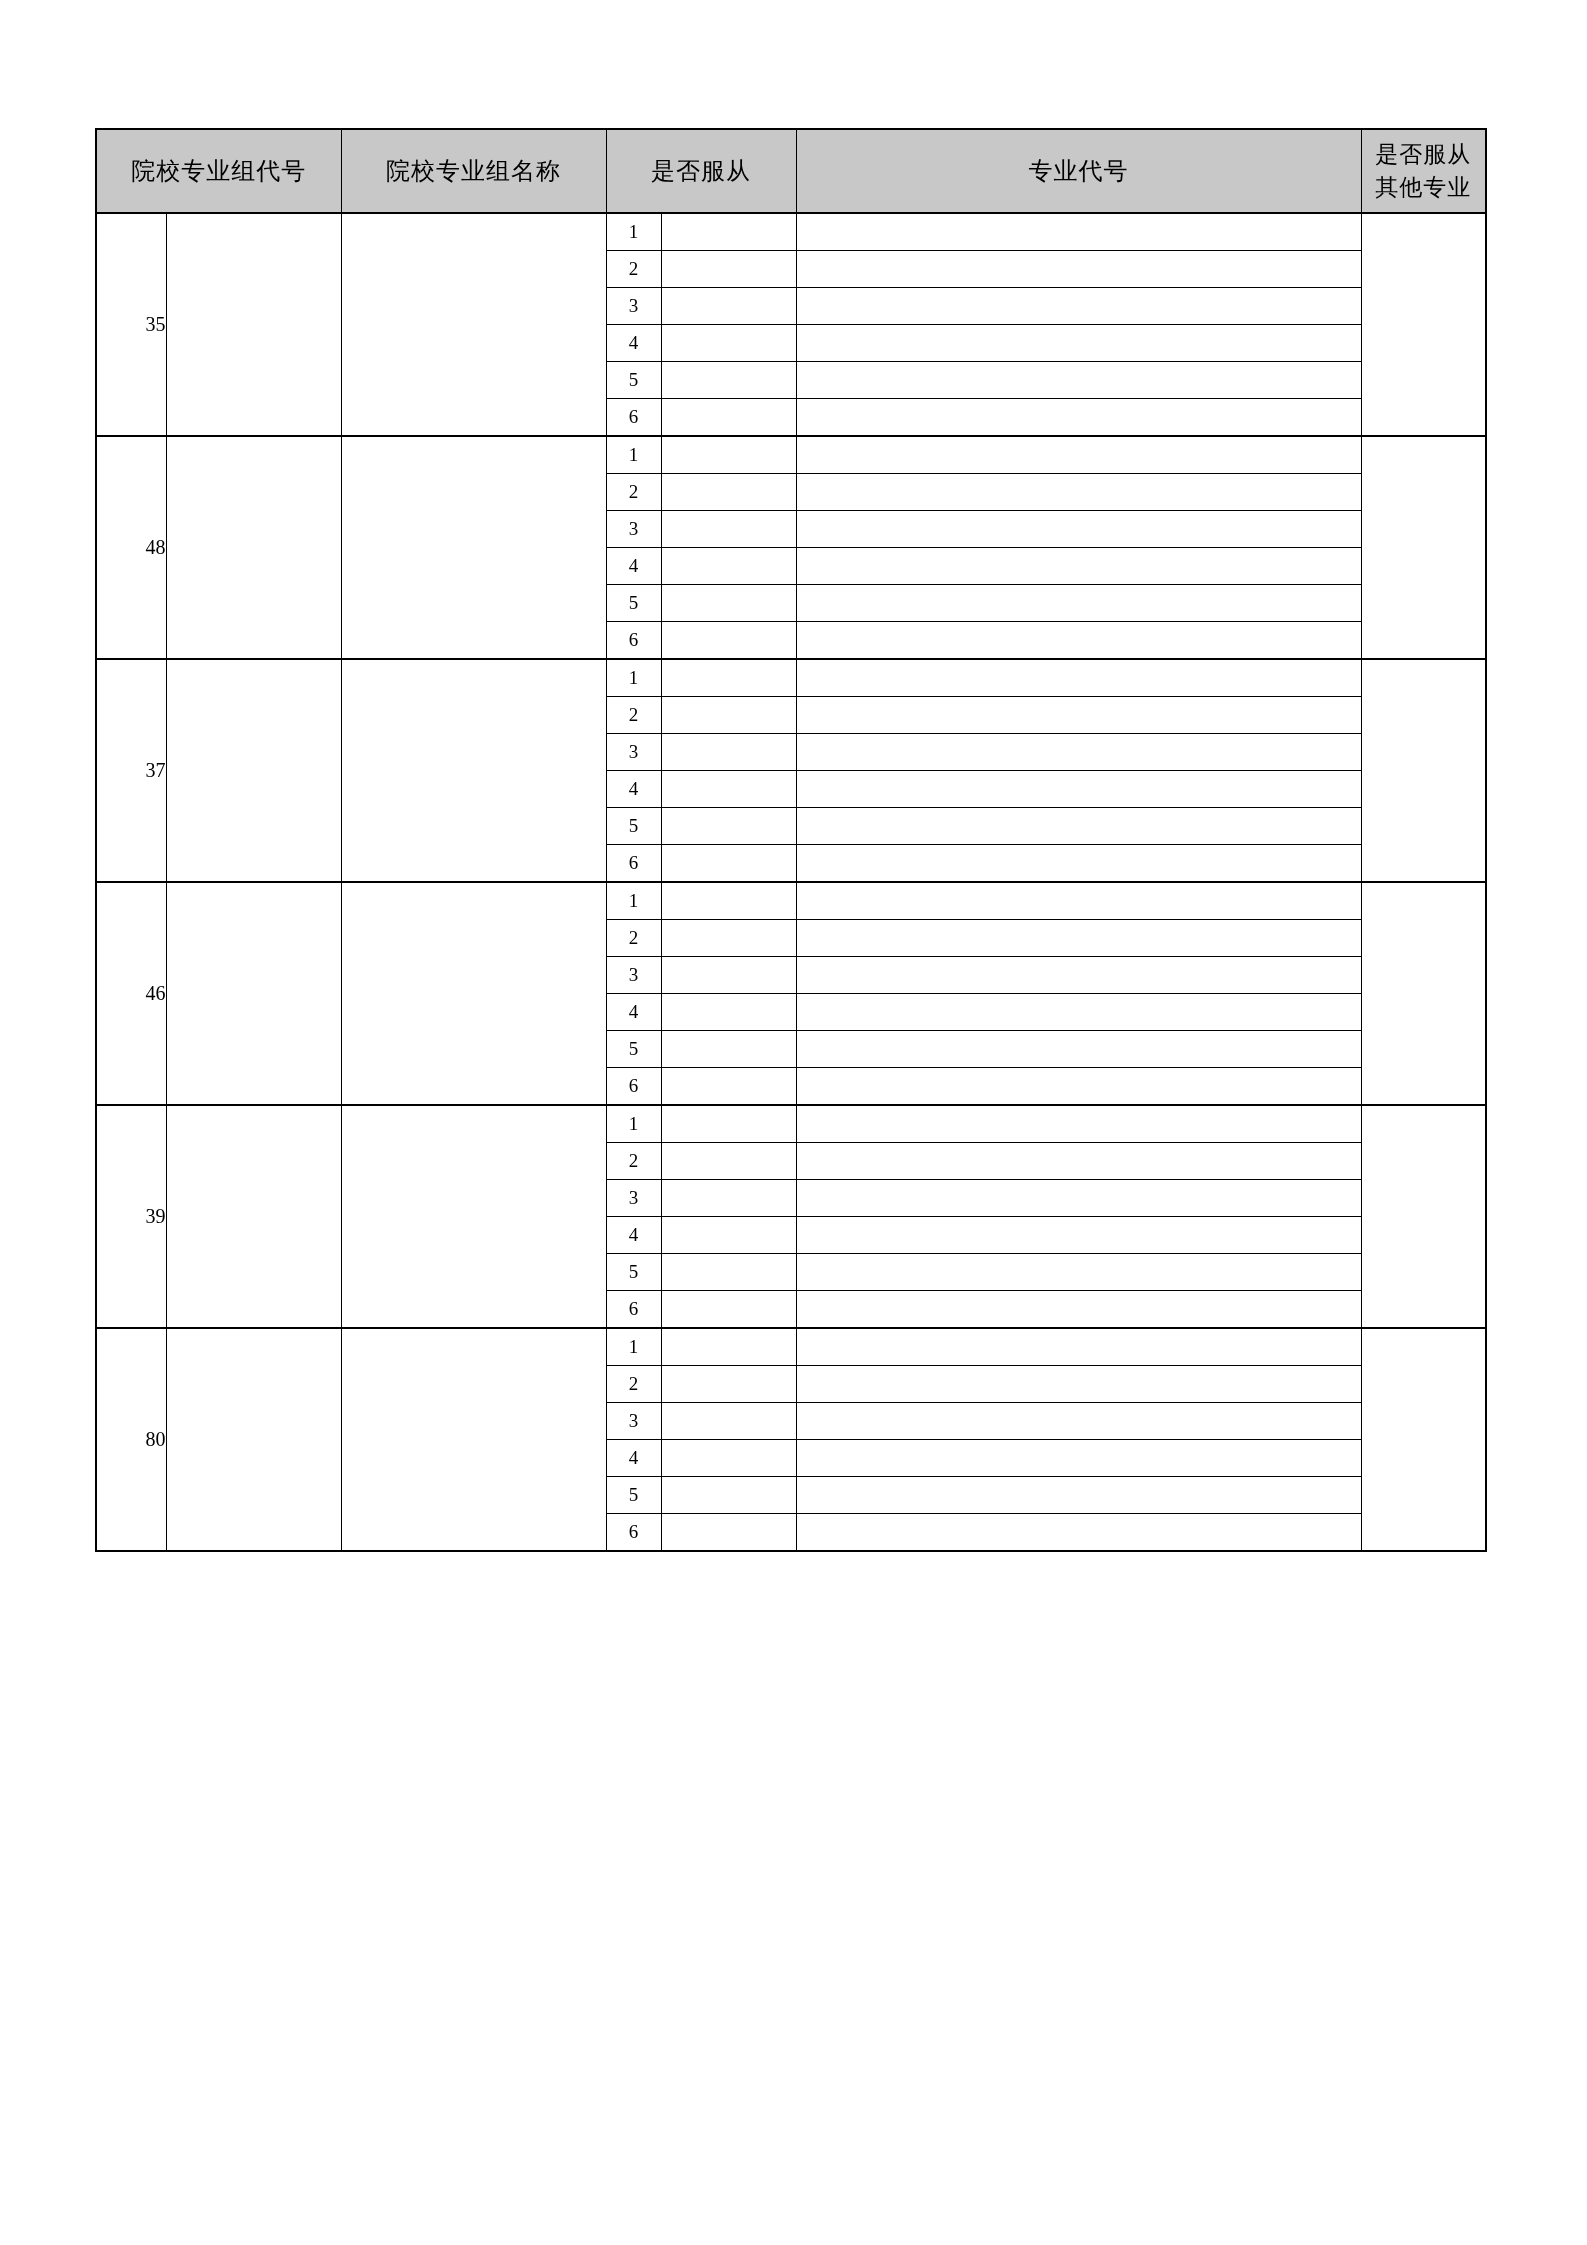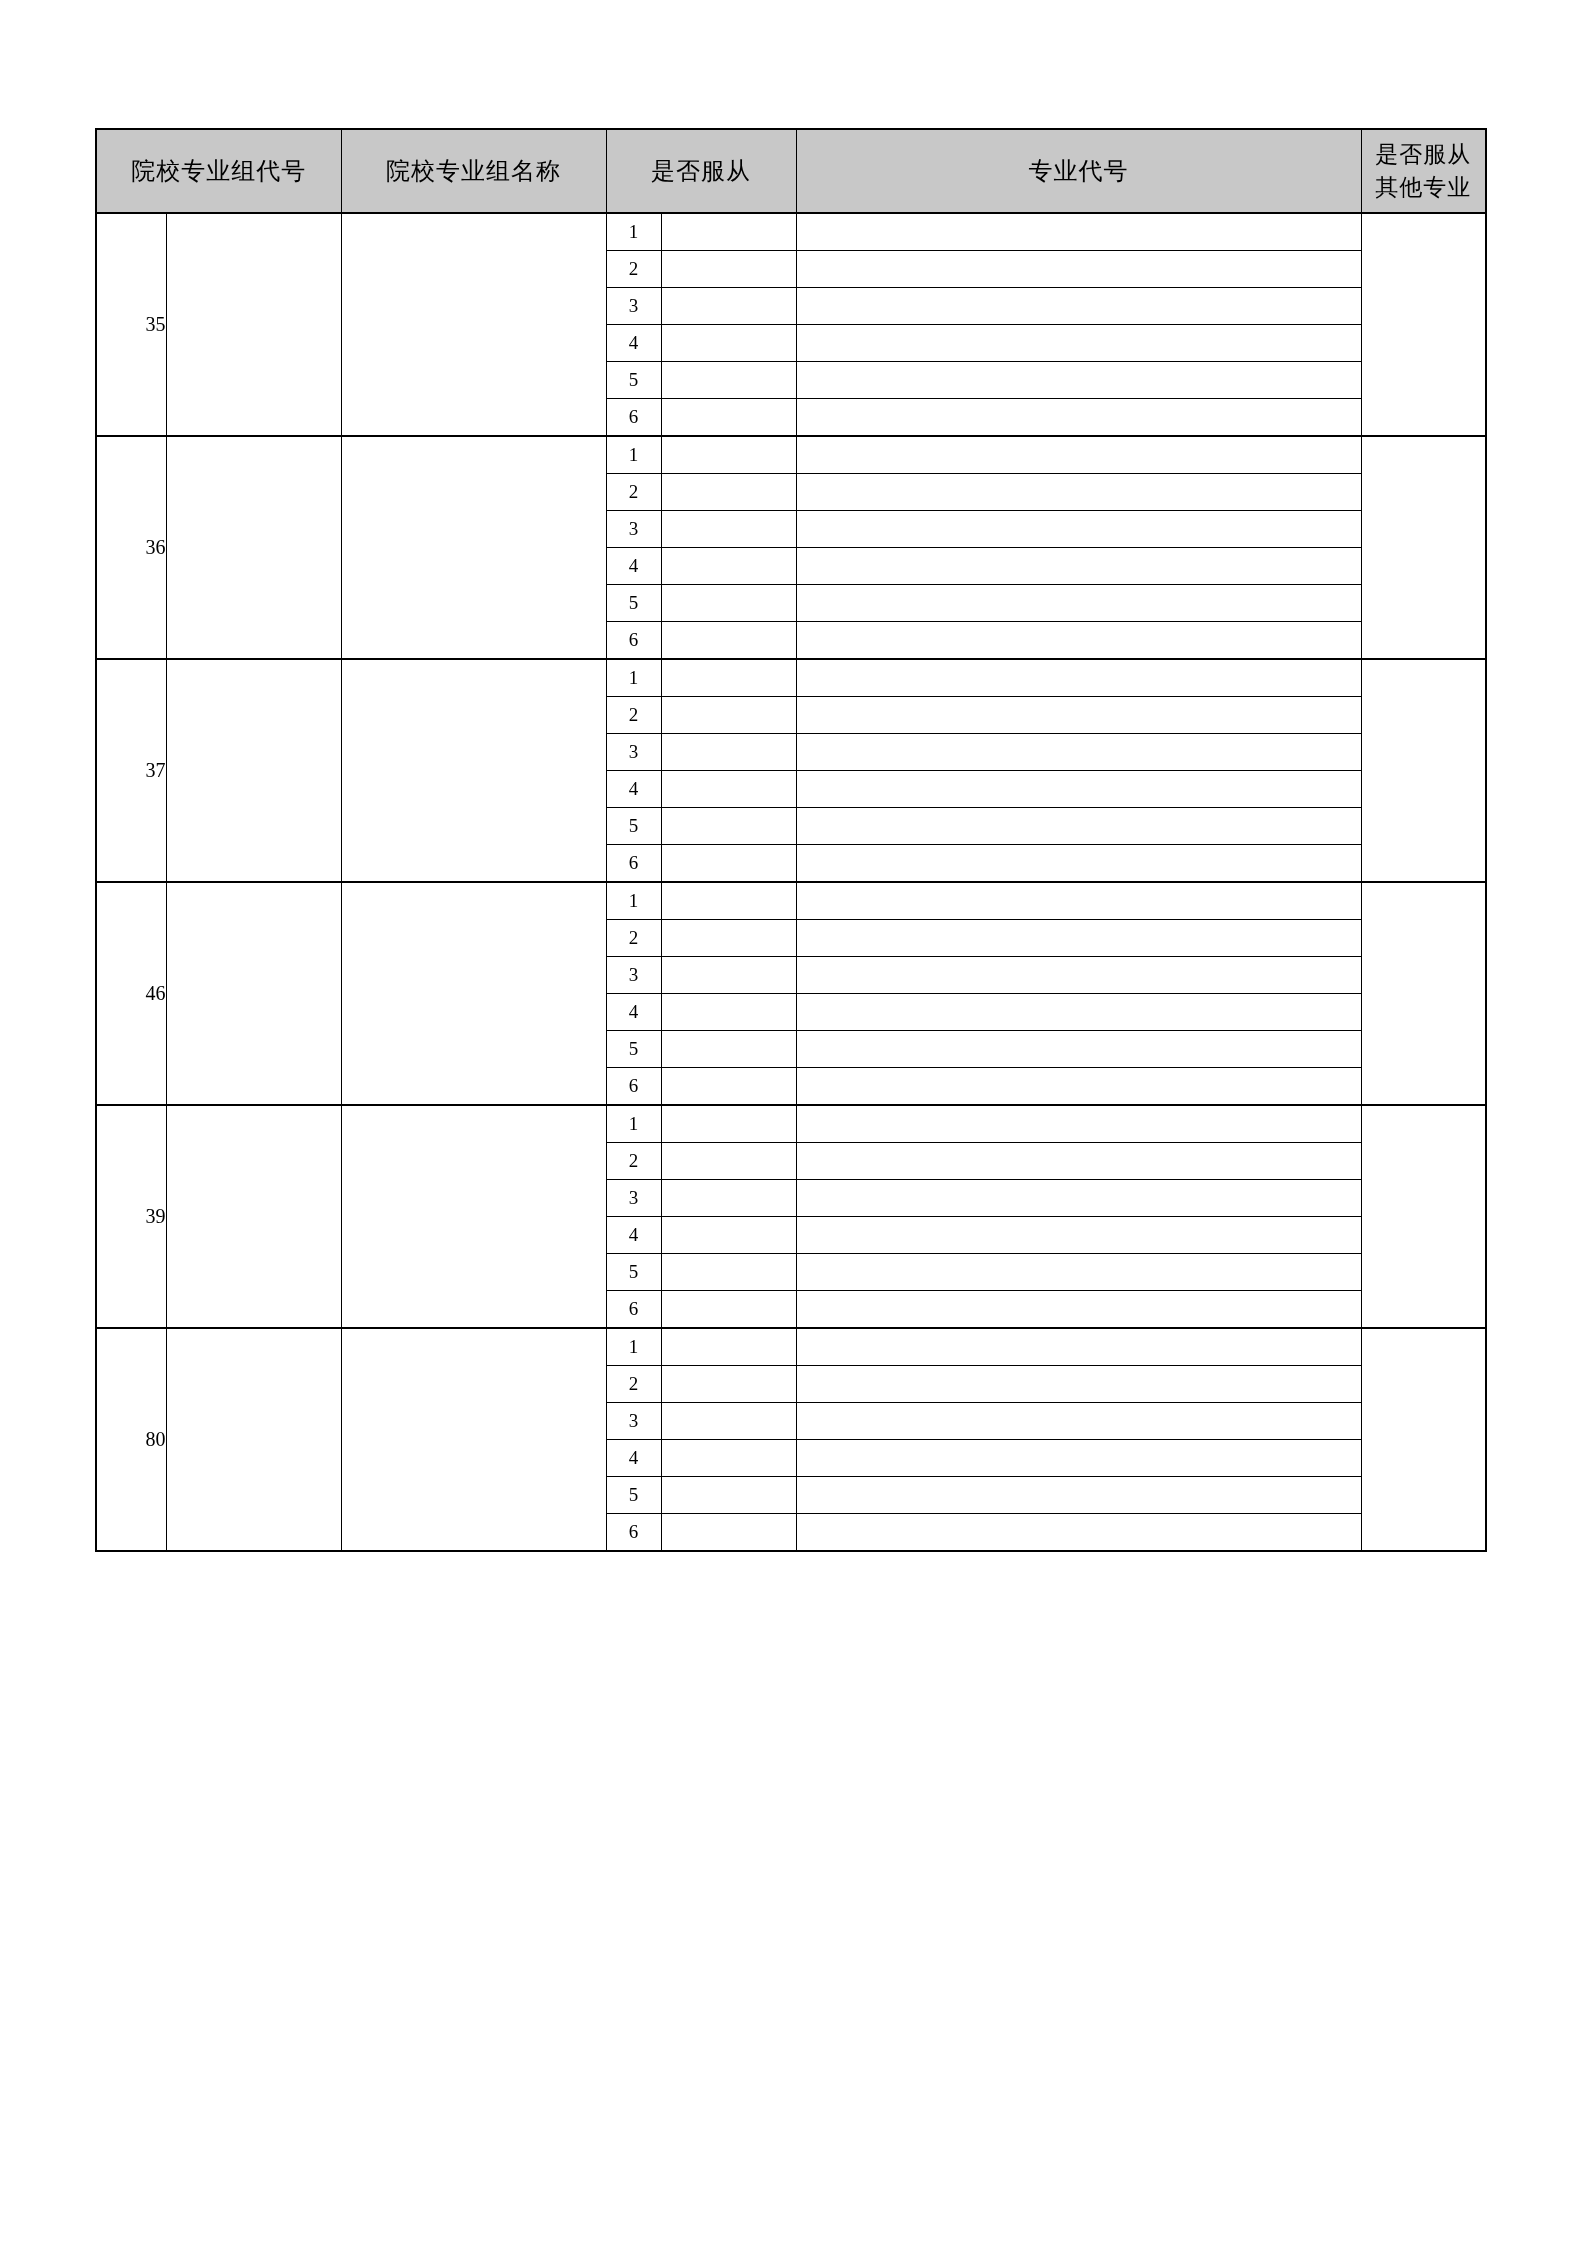--- a/index.html
+++ b/index.html
@@ -132,21 +132,21 @@
         <td class="blank"></td>
         <td class="blank"></td>
       </tr>
       <tr class="datarow">
         <td class="rowidx">6</td>
         <td class="blank"></td>
         <td class="blank"></td>
       </tr>
 
       <tr class="datarow group-first">
-        <td class="groupcode" rowspan="6">36</td>
+        <td class="groupcode" rowspan="6">48</td>
         <td class="blank" rowspan="6"></td>
         <td class="blank" rowspan="6"></td>
         <td class="rowidx">1</td>
         <td class="blank"></td>
         <td class="blank"></td>
         <td class="blank" rowspan="6"></td>
       </tr>
       <tr class="datarow">
         <td class="rowidx">2</td>
         <td class="blank"></td>

